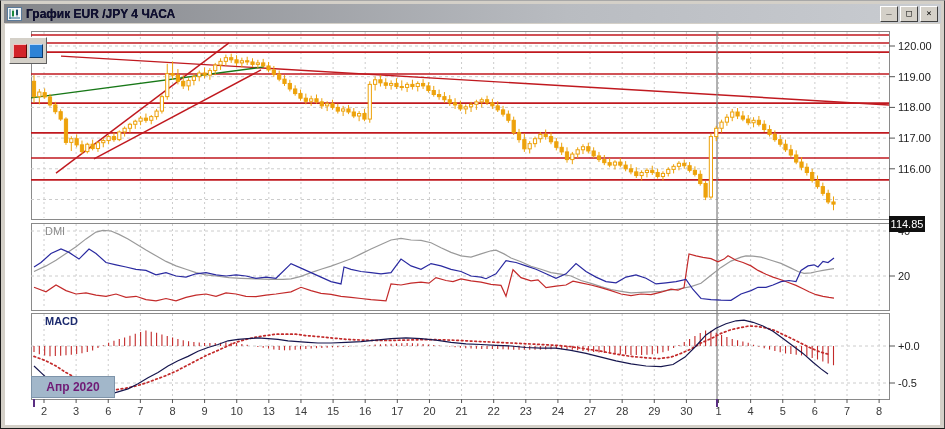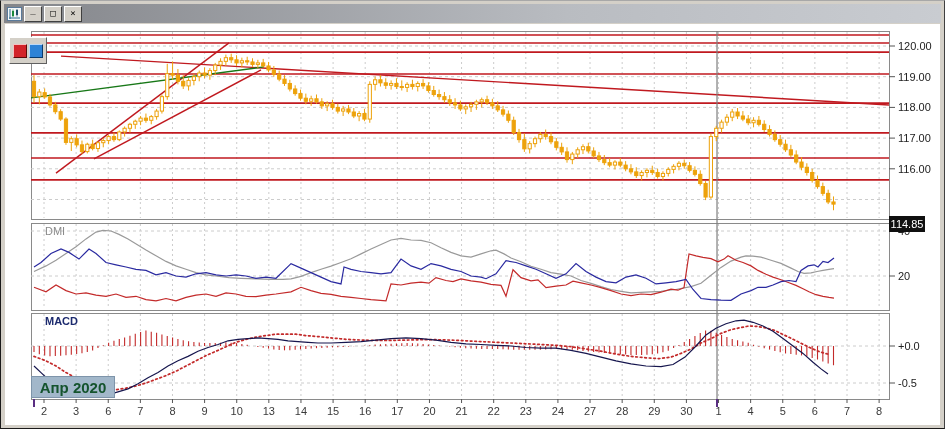--- a/index.html
+++ b/index.html
@@ -17,21 +17,21 @@
   #client{position:absolute;left:4px;top:23px;right:4px;bottom:3px;background:#fff;}
   #chartsvg{position:absolute;left:0;top:0;z-index:1;}
   #minitoolbar{position:absolute;left:8px;top:36px;width:36px;height:25px;z-index:3;background:#d4d0c8;
     border-top:1px solid #fff;border-left:1px solid #fff;border-right:1px solid #606060;border-bottom:1px solid #606060;
     display:flex;align-items:center;justify-content:center;gap:2px;}
   .sqbtn{width:12px;height:12px;border-top:1px solid #f3c0c0;border-left:1px solid #f3c0c0;
     border-right:1px solid #5a0a0a;border-bottom:1px solid #5a0a0a;}
   #btn-red{background:#d22329;}
   #btn-blue{background:#2e83d6;border-top-color:#bcd8f5;border-left-color:#bcd8f5;border-right-color:#0a3a6a;border-bottom-color:#0a3a6a;}
   .monthbox{position:absolute;z-index:2;background:#a2b7ca;border:1px solid #7e94aa;
-    color:#14532d;font-size:15px;font-weight:bold;display:flex;align-items:center;justify-content:center;height:20px;}
+    color:#701a75;font-size:12px;font-weight:bold;display:flex;align-items:center;justify-content:center;height:20px;}
   #month-apr{left:30px;top:375px;width:82px;}
   #month-may{left:717px;top:375px;width:78px;}
   #pricetag{position:absolute;z-index:2;left:888px;top:195px;width:36px;height:16px;background:#101010;
     color:#fff;font-size:11px;display:flex;align-items:center;justify-content:center;margin-top:20px;}
   .paneltitle{position:absolute;z-index:2;font-size:11px;margin-left:11px;}
   #dmi-title{left:33px;top:224px;color:#8a8a8a;}
   #macd-title{left:33px;top:314px;color:#1c2a6e;font-weight:bold;text-align:center;}
 </style>
 </head>
 <body>
@@ -42,20 +42,21 @@
       <svg width="15" height="14" viewBox="0 0 15 14">
         <rect x="0.5" y="0.5" width="14" height="13" fill="#f4f6f8" stroke="#5a7a9a"></rect>
         <line x1="3" y1="2" x2="3" y2="12" stroke="#2a6a8a" stroke-width="1"></line>
         <line x1="2" y1="11" x2="13" y2="11" stroke="#2a6a8a" stroke-width="1"></line>
         <rect x="5" y="4" width="2" height="5" fill="#1a8a3a"></rect>
         <line x1="6" y1="2.5" x2="6" y2="10" stroke="#1a8a3a" stroke-width="0.8"></line>
         <rect x="9" y="3" width="2" height="5" fill="#20506a"></rect>
         <line x1="10" y1="2" x2="10" y2="9.5" stroke="#20506a" stroke-width="0.8"></line>
       </svg>
     </span>
+    <span class="title">График EUR /JPY  4 ЧАСА</span>
     <div class="winbtn" style="line-height:7px;">_</div>
     <div class="winbtn">□</div>
     <div class="winbtn">×</div>
   </div>
 
   <div id="client"></div>
 
   <svg id="chartsvg" width="945" height="429">
       <defs>
         <clipPath id="clip0">

